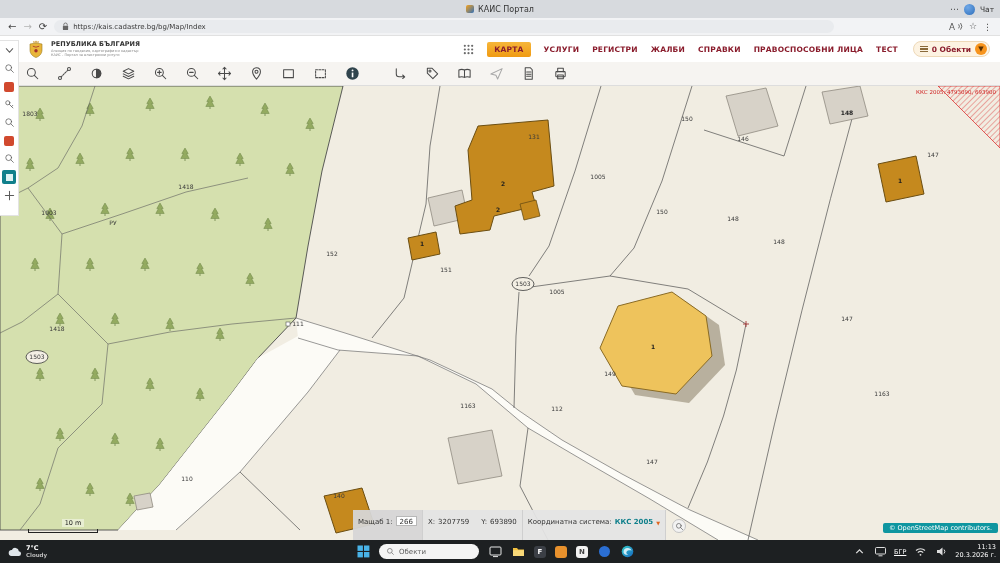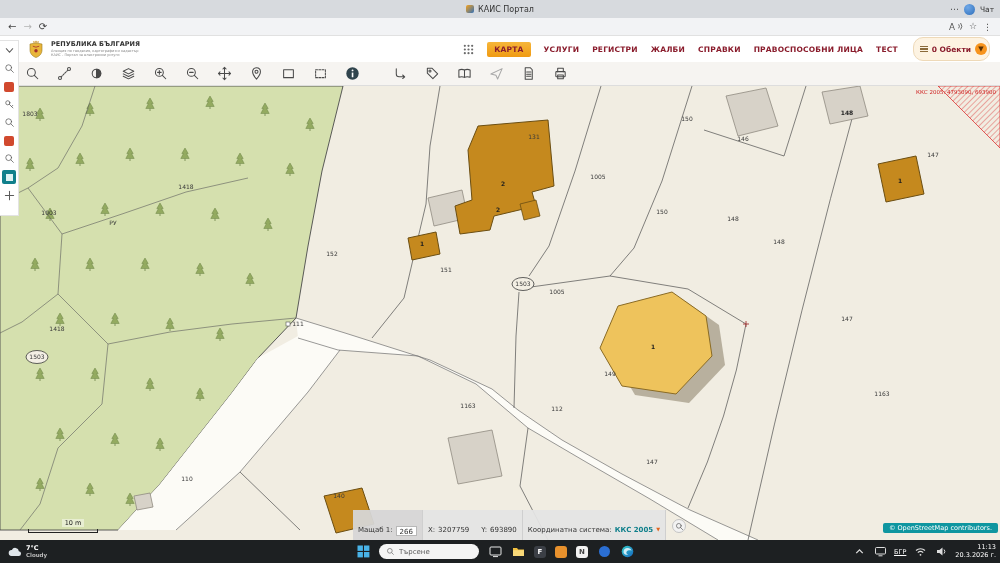--- a/index.html
+++ b/index.html
@@ -27,21 +27,21 @@
   
   .appheader{height:26px;background:#fff;display:flex;align-items:center;padding:0 10px 0 26px;gap:5px;}
   .orgtext{display:flex;flex-direction:column;line-height:1.15;}
   .orgtitle{font-size:6.5px;font-weight:bold;color:#333;}
   .orgsub{font-size:3.5px;color:#888;}
   .hspacer{flex:1;}
   .gridicon{margin-right:8px;}
   .nav{display:flex;align-items:center;gap:13px;margin-right:10px;}
   .navitem{font-size:7.5px;font-weight:bold;color:#8a1c2c;letter-spacing:.2px;cursor:default;white-space:nowrap;}
   .navitem.active{background:linear-gradient(#f6b63a,#f09a12);border-radius:2px;padding:3px 7px;}
-  .objpill{display:flex;align-items:center;gap:4px;background:#fdf3e2;border:1px solid #eed9b8;border-radius:10px;padding:1px 2px 1px 6px;height:24px;}
+  .objpill{display:flex;align-items:center;gap:4px;background:#fdf3e2;border:1px solid #eed9b8;border-radius:10px;padding:1px 2px 1px 6px;height:16px;}
   .objlabel{font-size:7.5px;font-weight:bold;color:#8a1c2c;white-space:nowrap;}
   .objarrow{width:12px;height:12px;border-radius:50%;background:#f7941d;display:flex;align-items:center;justify-content:center;color:#5a3000;font-size:7px;line-height:1;}
   .hamb{display:flex;flex-direction:column;gap:1.5px;}
   .hamb i{display:block;width:8px;height:1.2px;background:#8a6a3a;}
 
   
   .maptoolbar{height:24px;background:#f6f4f1;border-bottom:1px solid #ddd;display:flex;align-items:center;gap:16px;padding:0 0 0 24px;}
   .tool{width:16px;height:16px;display:flex;align-items:center;justify-content:center;cursor:pointer;}
   .tool svg{width:15px;height:15px;}
   .tsvg{fill:none;stroke:#4a4a4a;stroke-width:1.1;stroke-linecap:round;stroke-linejoin:round;}
@@ -52,21 +52,21 @@
   .maparea{position:relative;height:454px;overflow:hidden;background:#f1ede2;}
   .maparea svg.mapsvg{display:block;width:1000px;height:454px;}
   .plbl{font-size:6px;fill:#3a3a3a;text-anchor:middle;font-family:"DejaVu Sans",sans-serif;}
   .plbl.bld{font-weight:bold;fill:#1e1e1e;}
   .clbl-e{fill:#f3efe4;stroke:#3a3a3a;stroke-width:0.8;}
   .redcoord{font-size:5.5px;fill:#cf2222;text-anchor:end;font-family:"DejaVu Sans",sans-serif;}
   .scalebar{position:absolute;left:28px;bottom:7px;width:70px;text-align:center;}
   .scalebar .sbtxt{font-size:6.5px;color:#222;background:rgba(255,255,255,.45);display:inline-block;padding:0 3px;margin-left:20px;}
   .scalebar .sbline{height:4px;border-left:1px solid #222;border-right:1px solid #222;border-bottom:1px solid #222;}
   .statusbar{position:absolute;left:353px;bottom:7px;height:14px;display:flex;align-items:center;font-size:7px;color:#333;}
-  .sseg{display:flex;align-items:flex-start;gap:3px;height:22px;padding:16px 5px;background:rgba(228,228,228,.93);border-right:1px solid #cfcfcf;white-space:nowrap;}
+  .sseg{display:flex;align-items:flex-end;gap:3px;height:22px;padding:16px 5px;background:rgba(228,228,228,.93);border-right:1px solid #cfcfcf;white-space:nowrap;}
   .sseg.first{background:rgba(214,214,214,.95);}
   .sbox{background:#fff;border:1px solid #b8b8b8;padding:0 3px;line-height:10px;height:10px;}
   .crsval{color:#0e7f8b;font-weight:bold;}
   .crscaret{color:#e0641e;font-size:5px;}
   .sglass{width:14px;height:14px;border-radius:50%;background:#f2f2f2;border:1px solid #c4c4c4;margin-left:6px;display:flex;align-items:center;justify-content:center;}
   .osm-attr{position:absolute;right:2px;bottom:7px;background:#0f96a0;color:#fff;font-size:6.5px;padding:1px 6px;border-radius:2px;}
 
   
   .sidebar{position:absolute;left:0;top:40px;width:19px;height:176px;background:#fff;border:1px solid #e3e3e3;border-left:none;display:flex;flex-direction:column;align-items:center;gap:5px;padding-top:3px;z-index:40;}
   .sb-ico{width:13px;height:13px;display:flex;align-items:center;justify-content:center;}
@@ -106,20 +106,27 @@
       <span class="tb-ico">⋯</span>
       <span class="avatar"></span>
       <span class="profile-name">Чат</span>
     </div>
   </div>
 
   <div class="urlbar">
     <span class="nav-ar">←</span>
     <span class="nav-ar dis">→</span>
     <span class="nav-ar">⟳</span>
+    <div class="urlfield">
+      <svg width="7" height="9" viewBox="0 0 8 10">
+          <path d="M2,4 V3 a2,2 0 0 1 4,0 V4" fill="none" stroke="#666" stroke-width="1"></path>
+          <rect x="1" y="4" width="6" height="5" rx="1" fill="#666"></rect>
+        </svg>
+      <span>https://kais.cadastre.bg/bg/Map/Index</span>
+    </div>
     <div class="ubar-right">
       <svg width="14" height="11" viewBox="0 0 16 12">
           <text x="0" y="10" font-size="10" fill="#555" font-family="DejaVu Sans">A</text>
           <path d="M11,3.5 q1.8,2.3 0,4.6 M13.2,2 q3,3.8 0,7.6" fill="none" stroke="#555" stroke-width="1"></path>
         </svg>
       <span class="star">☆</span>
       <span class="tb-ico">⋮</span>
     </div>
   </div>
 
@@ -527,21 +534,21 @@
               <rect x="0.5" y="7" width="5.4" height="5.4"></rect>
               <rect x="7" y="7" width="5.4" height="5.4"></rect>
             </g>
           </svg>
       </span>
       <span class="searchpill">
         <svg viewBox="0 0 16 16" width="9" height="9" style="fill:none;stroke:#777;stroke-width:1.4">
             <circle cx="6.8" cy="6.8" r="4.2"></circle>
             <line x1="10" y1="10" x2="13.6" y2="13.6"></line>
           </svg>
-        <span>Търсене</span>
+        <span>Обекти</span>
       </span>
       <span class="tico">
           <svg viewBox="0 0 13 13">
             <rect x="1" y="2" width="11" height="8" rx="1" fill="none" stroke="#e8e8e8" stroke-width="1"></rect>
             <line x1="4" y1="11.6" x2="9" y2="11.6" stroke="#e8e8e8" stroke-width="1"></line>
           </svg>
         </span>
       <span class="tico">
           <svg viewBox="0 0 13 13">
             <path d="M1,3 h4 l1.2,1.5 H12 V11 H1 Z" fill="#f2c140"></path>

